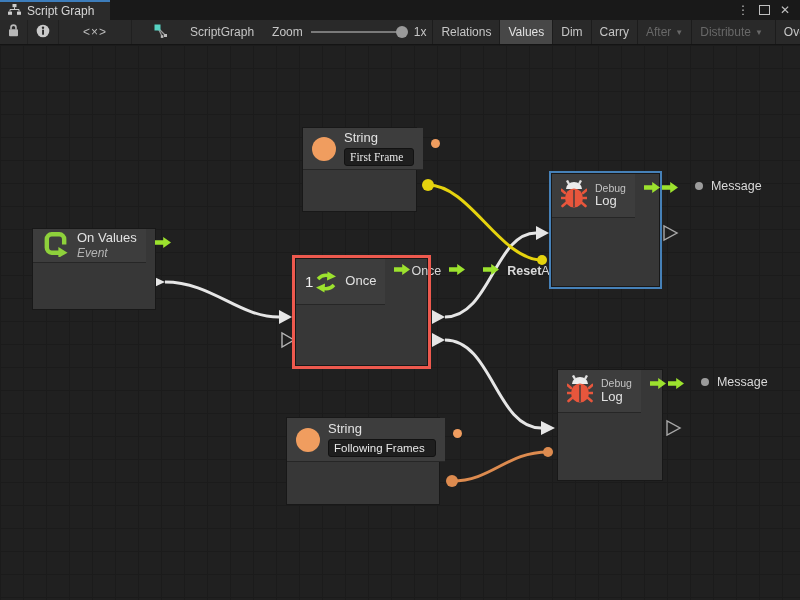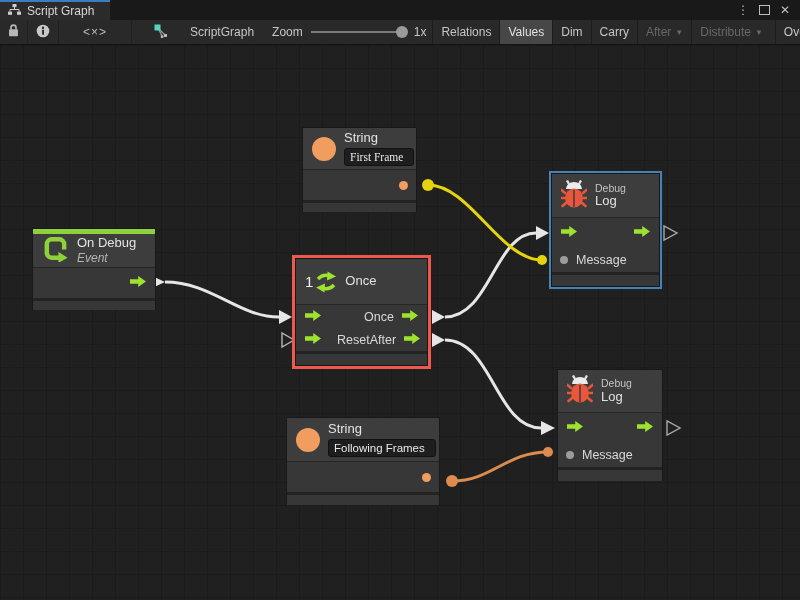--- a/index.html
+++ b/index.html
@@ -35,41 +35,41 @@
     background-image:
       linear-gradient(to right,#1b1b1b 1px,transparent 1px),
       linear-gradient(to bottom,#1b1b1b 1px,transparent 1px),
       linear-gradient(to right,#161616 1px,transparent 1px),
       linear-gradient(to bottom,#161616 1px,transparent 1px);
     background-size:23px 23px,23px 23px,115px 115px,115px 115px;}
   .wires{position:absolute;left:0;top:0;z-index:1;}
 
   
   .node{position:absolute;z-index:2;background:#373737;border:1px solid #181818;box-sizing:border-box;
-    display:flex;flex-direction:column;color:#e2e2e2;}
+    display:flex;flex-direction:row;color:#e2e2e2;}
   .node.sel-red{outline:3px solid #ed594e;}
   .node.sel-blue{outline:2px solid #4681b8;}
   .hd{background:#3d3d3d;border-bottom:1px solid #262626;display:flex;align-items:center;gap:8px;
     padding:0 9px;flex:none;box-sizing:border-box;}
   .ft{flex:none;background:#373737;border-top:3px solid #232323;margin-top:auto;}
   .prow{display:flex;align-items:center;padding:0 8px;flex:none;box-sizing:border-box;font-size:12.5px;color:#d9d9d9;}
   .n-title{font-size:13px;line-height:1.15;}
   .n-sub{font-size:12px;color:#b3b3b3;line-height:1.2;font-style:italic;}
   .n-cat{font-size:10.5px;color:#c4c4c4;line-height:1.2;}
   .strfield{background:#1e1e1e;border:1px solid #121212;border-radius:3px;color:#e8e8e8;
     font-size:11.5px;height:16px;padding:0 5px;font-family:"Liberation Sans",sans-serif;}
   .dot{border-radius:50%;display:inline-block;flex:none;}
   .dot.orange{width:9px;height:9px;background:#f09d5f;}
   .dot.grey{width:8px;height:8px;background:#9c9c9c;}
   .bigcircle{width:24px;height:24px;border-radius:50%;background:#f09d5f;flex:none;}
   .once-ic{display:flex;align-items:center;gap:2px;}
   .once-num{font-size:15px;color:#efefef;}
   .spacer{flex:1;}
   .lbl-r{margin-right:7px;}
-  .lbl-l{margin-left:15px;}
+  .lbl-l{margin-left:7px;font-weight:bold;}
 </style>
 </head>
 <body>
 
 <div class="app">
 
   <div class="tabbar">
     <div class="tab">
       <span>
         <svg width="13" height="11" viewBox="0 0 13 11">
@@ -189,21 +189,21 @@
     <div class="node" style="left:32px;top:183px;width:124px;height:82px;">
       <div style="height:5px;background:#8ed13b;flex:none;"></div>
       <div class="hd" style="height:34px;">
         <span>
           <svg width="27" height="27" viewBox="0 0 28 28">
             <path d="M19 23.5 H10 a5 5 0 0 1 -5 -5 V9.5 a5 5 0 0 1 5 -5 h8 a5 5 0 0 1 5 5 V15" fill="none" stroke="#8ed13b" stroke-width="4.6"></path>
             <polygon points="17,17.5 26.5,23.5 17,29" fill="#8ed13b"></polygon>
           </svg>
         </span>
         <div>
-          <div class="n-title">On Debug</div>
+          <div class="n-title">On Values</div>
           <div class="n-sub">Event</div>
         </div>
       </div>
       <div class="prow" style="height:30px;">
         <span class="spacer"></span>
         <span>
           <svg width="18" height="13" viewBox="0 0 18 13">
               <path d="M1 4.2 h8.2 V1 l7.8 5.5 -7.8 5.5 V8.8 H1 z" fill="#9ce22e"></path>
             </svg>
         </span>

